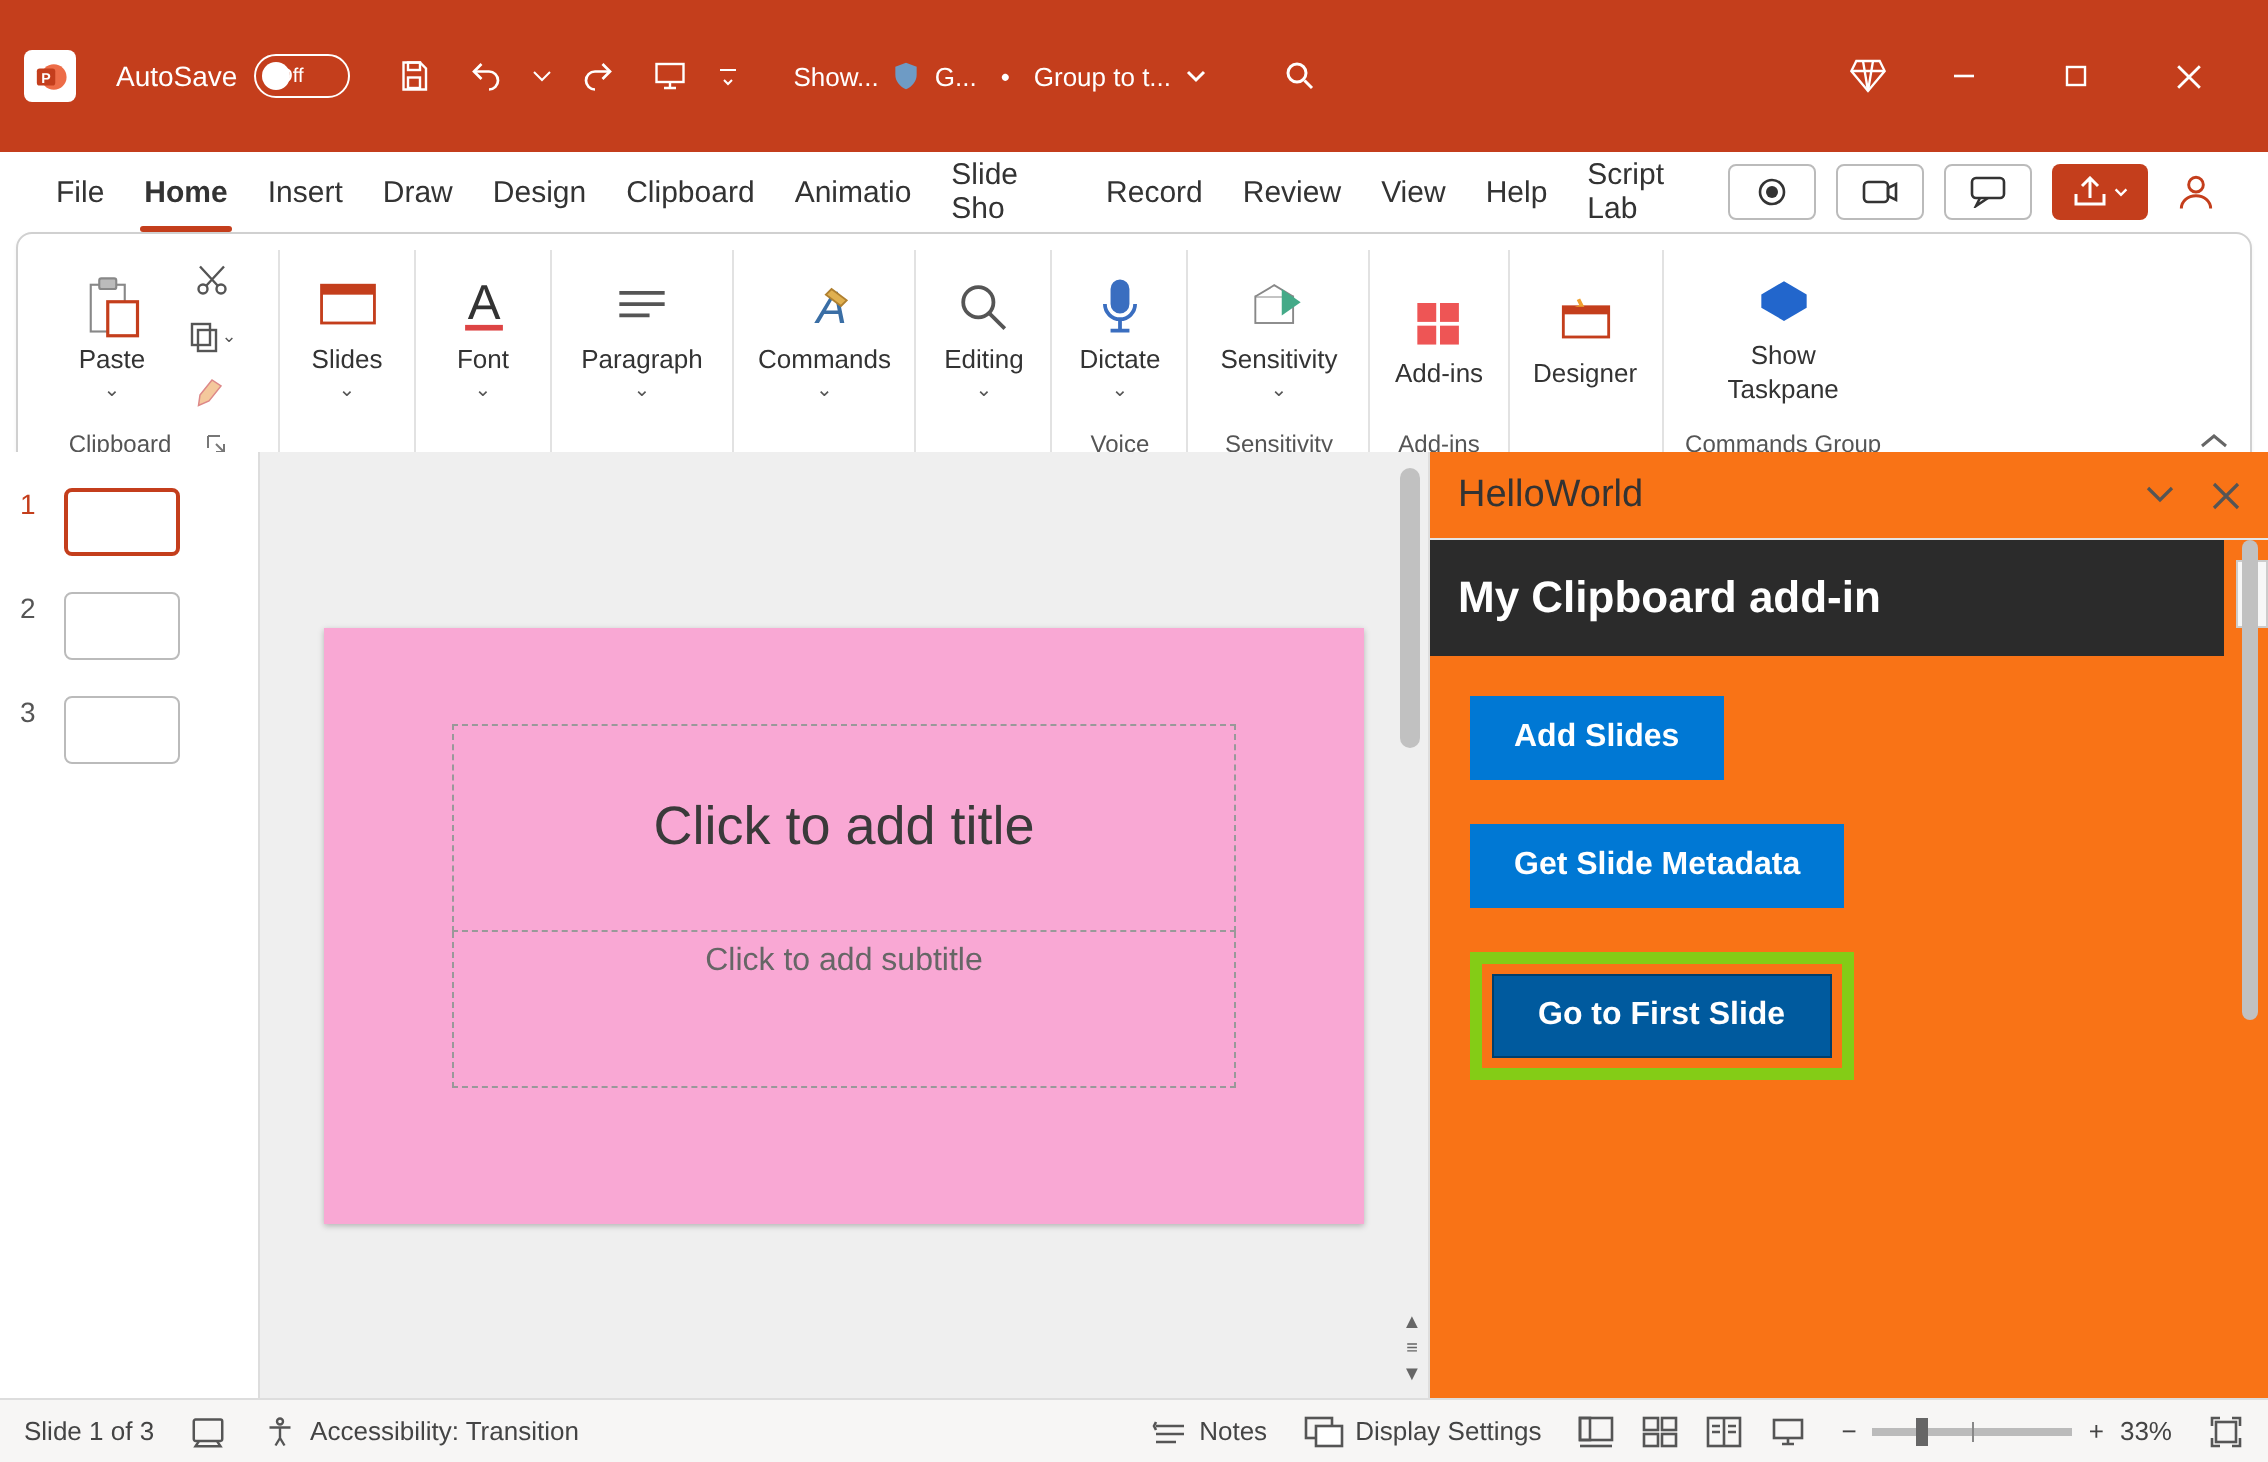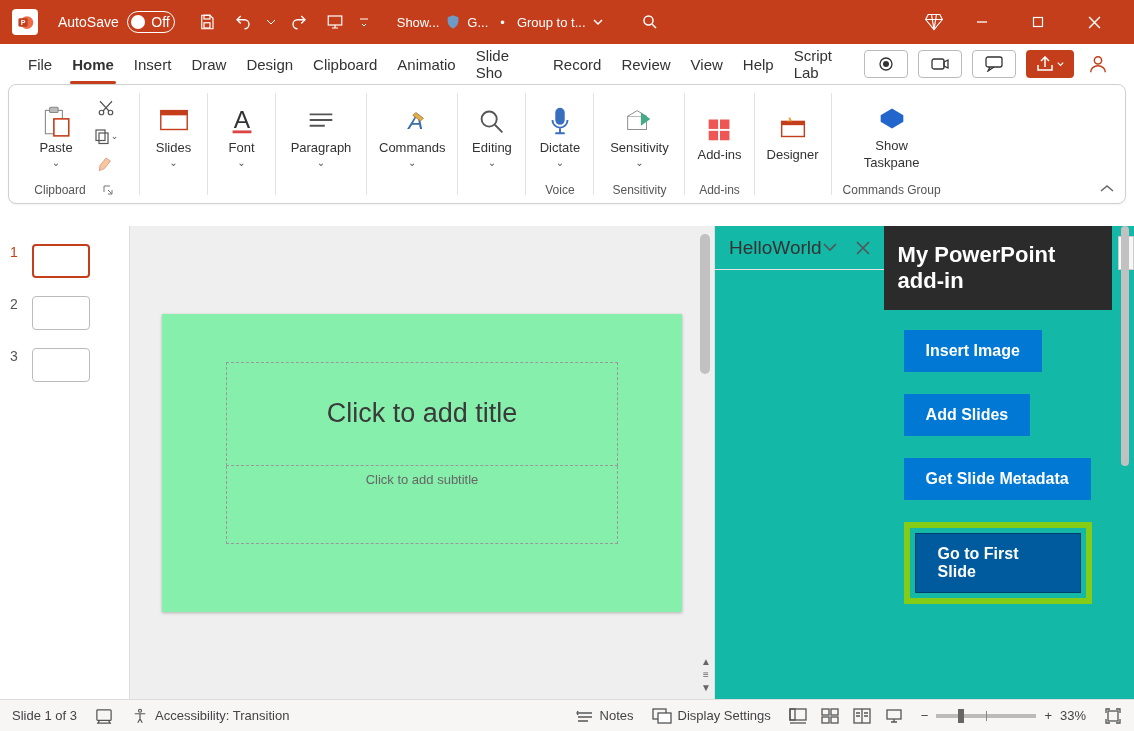--- a/index.html
+++ b/index.html
@@ -1,25 +1,25 @@
 <!DOCTYPE html>
 <html><head>
 <meta charset="utf-8">
 <style>
 * { box-sizing: border-box; margin: 0; padding: 0; font-family: "Segoe UI", sans-serif; }
 body { width: 1134px; height: 731px; background: #fff; overflow: hidden; position: relative; }
 
 
-.titlebar { height: 44px; background: #c43e1c; display: flex; align-items: center; padding: 0 12px; color: #fff; }
+.titlebar { height: 76px; background: #c43e1c; display: flex; align-items: center; padding: 0 12px; color: #fff; }
 .titlebar .app-icon { width: 26px; height: 26px; background: #fff; border-radius: 4px; display: flex; align-items: center; justify-content: center; margin-right: 20px; }
 .titlebar .app-icon svg { width: 17px; height: 17px; }
 .autosave { display: flex; align-items: center; gap: 8px; font-size: 14px; margin-right: 16px; }
 .autosave-toggle { width: 48px; height: 22px; border: 1px solid #fff; border-radius: 11px; position: relative; display: flex; align-items: center; }
 .autosave-toggle .knob { width: 14px; height: 14px; background: #fff; border-radius: 50%; position: absolute; left: 3px; }
-.autosave-toggle .label { position: absolute; right: 4px; font-size: 14px; }
+.autosave-toggle .label { position: absolute; right: 22px; font-size: 10px; }
 .tb-btn { width: 32px; height: 32px; display: flex; align-items: center; justify-content: center; margin-right: 4px; }
 .tb-btn svg { stroke: #fff; fill: none; }
 .tb-sep-text { font-size: 13px; margin: 0 6px; white-space: nowrap; }
 .tb-spacer { flex: 1; }
 .window-controls { display: flex; gap: 0; margin-left: auto; }
 .window-controls .wc { width: 56px; height: 40px; display: flex; align-items: center; justify-content: center; }
 .shield-ic { width: 16px; height: 18px; }
 
 
 .tabs-row { height: 40px; display: flex; align-items: stretch; padding: 0 18px 0 18px; background: #fff;}
@@ -52,26 +52,26 @@
 .thumb-num { font-size: 14px; color: #555; width: 12px; }
 .thumb { width: 58px; height: 34px; background: #fff; border: 1px solid #bbb; border-radius: 4px; }
 .thumb.active { border: 2px solid #c43e1c; }
 
 .slide-area { flex: 1; position: relative; display: flex; align-items: center; justify-content: center; background: #efefef; }
 .slide-scroll-v { position: absolute; right: 2px; top: 8px; width: 14px; bottom: 50px; }
 .slide-scroll-v .thumb-bar { position: absolute; top: 0; width: 10px; left: 2px; height: 140px; background: #c1c1c1; border-radius: 5px; }
 .slide-nav-btns { position: absolute; right: 0; bottom: 6px; display: flex; flex-direction: column; gap: 1px; }
 .slide-nav-btns div { width: 16px; height: 12px; display: flex; align-items: center; justify-content: center; color: #666; font-size: 10px; }
 
-.slide { width: 520px; height: 298px; background: #86efac; box-shadow: 0 1px 3px rgba(0,0,0,0.25); position: relative; }
+.slide { width: 520px; height: 298px; background: #f9a8d4; box-shadow: 0 1px 3px rgba(0,0,0,0.25); position: relative; }
 .title-ph { position: absolute; top: 48px; left: 64px; right: 64px; height: 104px; border: 1px dashed #999; display: flex; align-items: center; justify-content: center; font-size: 27px; color: #3a3a3a; }
-.subtitle-ph { position: absolute; top: 152px; left: 64px; right: 64px; height: 78px; border: 1px dashed #999; border-top: none; display: flex; align-items: flex-start; justify-content: center; font-size: 13px; color: #666; padding-top: 6px; }
-
-
-.taskpane { width: 420px; background: #14b8a6; border-left: 1px solid #ddd; display: flex; flex-direction: row; position: relative; }
+.subtitle-ph { position: absolute; top: 152px; left: 64px; right: 64px; height: 78px; border: 1px dashed #999; border-top: none; display: flex; align-items: flex-start; justify-content: center; font-size: 16px; color: #666; padding-top: 6px; }
+
+
+.taskpane { width: 420px; background: #f97316; border-left: 1px solid #ddd; display: flex; flex-direction: column; position: relative; }
 .tp-header { height: 44px; display: flex; align-items: center; padding: 0 14px; font-size: 19px; color: #333; border-bottom: 1px solid #e4e4e4; }
 .tp-header-actions { margin-left: auto; display: flex; gap: 18px; }
 .tp-body-wrap { flex: 1; position: relative; padding: 4px 4px 4px 4px; overflow: hidden; }
 .tp-collapse-tab { position: absolute; top: 10px; right: 0; width: 16px; height: 34px; border: 1px solid #ccc; background: #f7f7f7; display: flex; align-items: center; justify-content: center; font-size: 11px; color: #555; }
 .tp-body { position: absolute; top: 0; left: 0; right: 22px; bottom: 0; overflow: hidden; }
 .tp-scroll { position: absolute; right: 3px; top: 0; width: 12px; bottom: 0; }
 .tp-scroll .bar { position: absolute; top: 0; width: 8px; left: 2px; height: 240px; background: #c1c1c1; border-radius: 4px; }
 .addin-title { background: #2b2b2b; color: #fff; font-size: 22px; font-weight: 600; padding: 16px 14px; }
 .addin-buttons { padding: 20px 20px; display: flex; flex-direction: column; gap: 22px; align-items: flex-start; }
 .addin-btn { background: #0078d4; color: #fff; border: none; font-size: 16px; font-weight: 600; padding: 12px 22px; text-align: left; }
@@ -469,23 +469,22 @@
         <span>
             <svg width="14" height="14" viewBox="0 0 14 14">
               <path d="M1 1l12 12M13 1L1 13" stroke="#555" stroke-width="1.6"></path>
             </svg>
           </span>
       </div>
     </div>
     <div class="tp-body-wrap">
       <div class="tp-collapse-tab">‹</div>
       <div class="tp-body">
-        <div class="addin-title">My PowerPoint add-in</div>
+        <div class="addin-title">My Clipboard add-in</div>
         <div class="addin-buttons">
-          <button class="addin-btn">Insert Image</button>
           <button class="addin-btn">Add Slides</button>
           <button class="addin-btn">Get Slide Metadata</button>
           <div class="addin-btn highlighted-wrap">
             <span class="inner">Go to First Slide</span>
           </div>
         </div>
       </div>
       <div class="tp-scroll">
           <div class="bar"></div>
         </div>

